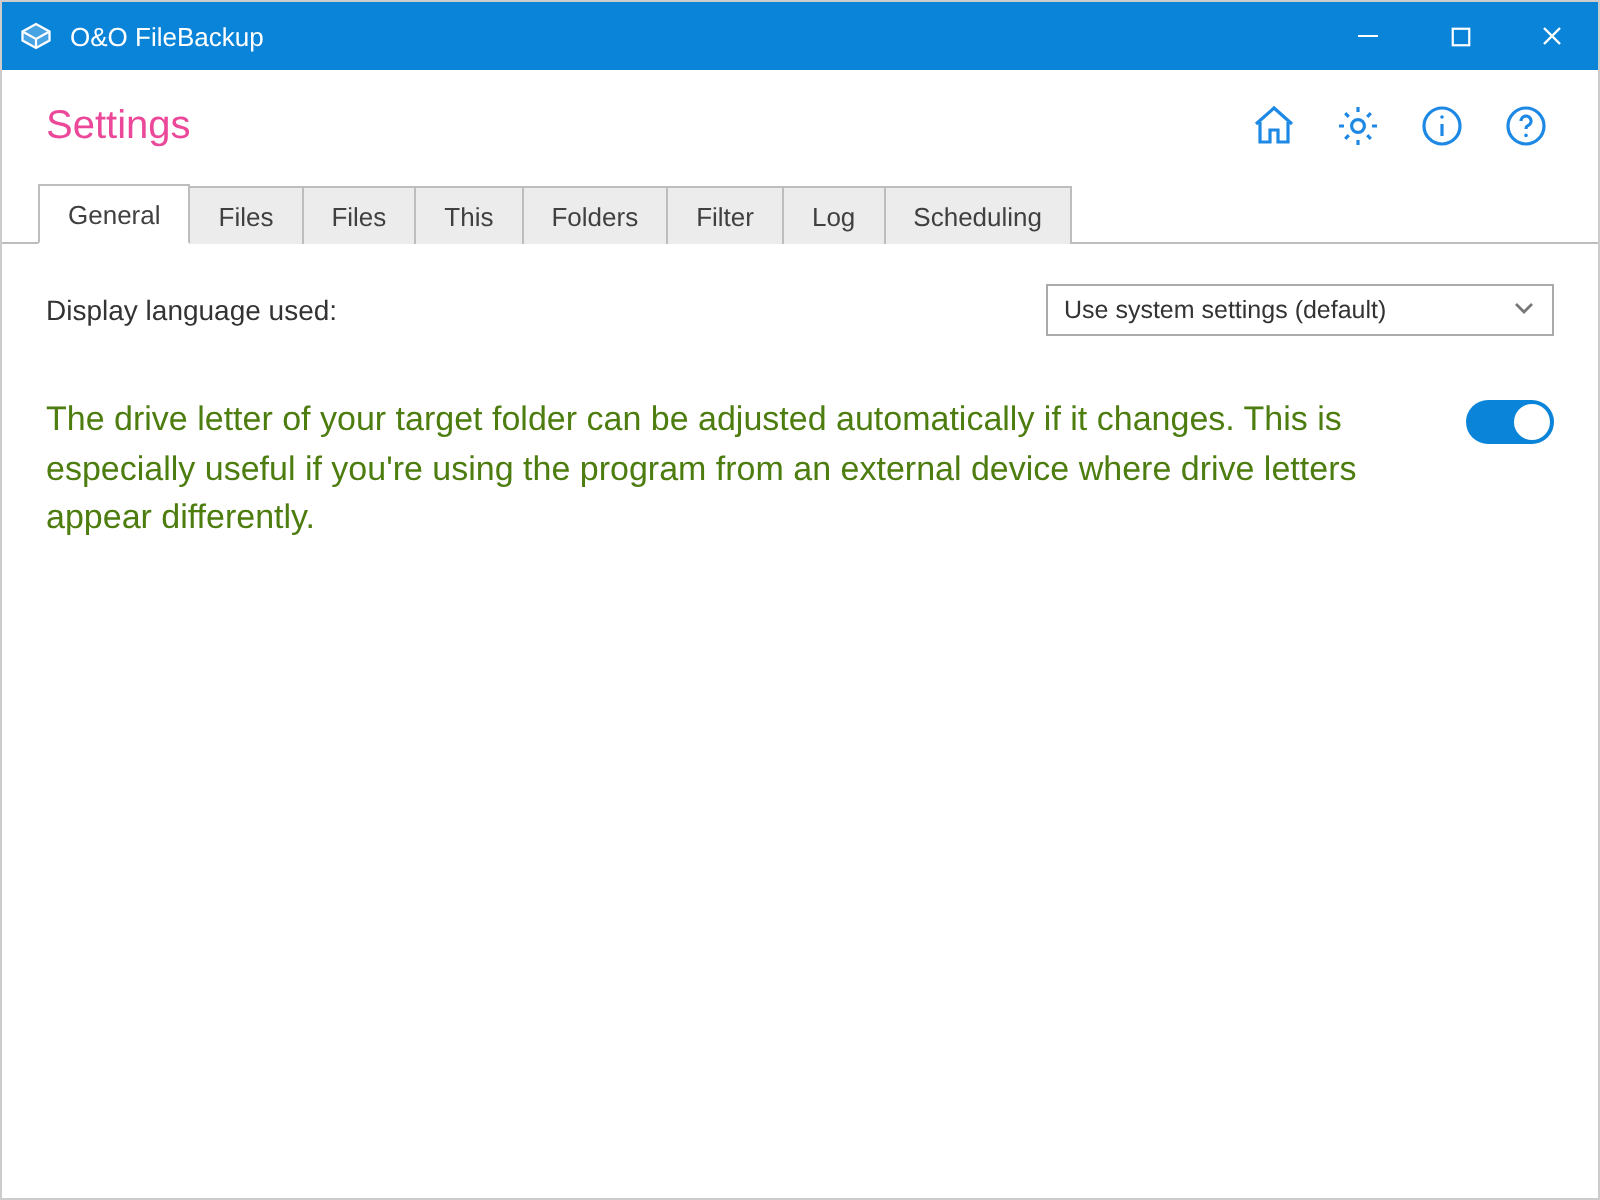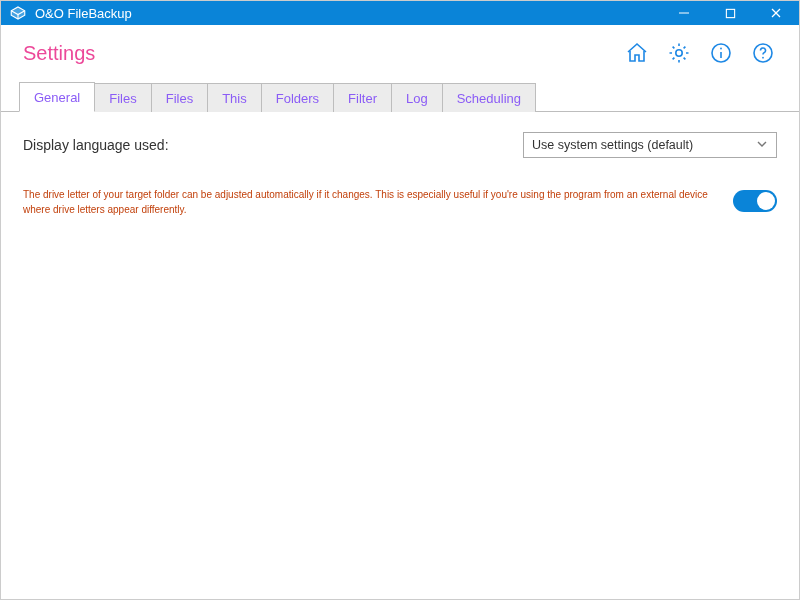--- a/index.html
+++ b/index.html
@@ -5,21 +5,21 @@
   * { box-sizing: border-box; margin: 0; padding: 0; }
   body {
     font-family: "Segoe UI", Arial, sans-serif;
     background: #fff;
     width: 800px;
     height: 600px;
     overflow: hidden;
     border: 1px solid #ccc;
   }
   .titlebar {
-    height: 24px;
+    height: 34px;
     background: #0a84d8;
     display: flex;
     align-items: center;
     color: #fff;
     padding-left: 8px;
   }
   .titlebar .app-icon {
     width: 18px; height: 18px;
     margin-right: 8px;
     display:flex;align-items:center;justify-content:center;
@@ -57,21 +57,21 @@
   .tabs {
     display:flex;
     align-items:flex-end;
     padding: 0 18px;
     border-bottom:1px solid #bdbdbd;
     margin-top:4px;
   }
   .tab {
     padding: 7px 14px 6px 14px;
     font-size: 13px;
-    color:#8b5cf6;
+    color:#404040;
     background:#ececec;
     border:1px solid #bdbdbd;
     border-bottom:none;
     margin-right:-1px;
     cursor:pointer;
     position:relative;
     top:1px;
   }
   .tab.active {
     background:#fff;
@@ -103,22 +103,22 @@
     justify-content:space-between;
     cursor:pointer;
   }
   .select .chev { color:#777; }
 
   .section-title {
     font-size:14px;
     margin-bottom:8px;
   }
   .desc {
-    font-size:10px;
-    color:#c2410c;
+    font-size:17px;
+    color:#4d7c0f;
     line-height:1.45;
     max-width: 700px;
   }
   .toggle-row {
     display:flex;
     align-items:flex-start;
   }
   .toggle-row .text-col { flex:1; padding-right:20px; }
   .toggle {
     width:44px;height:22px;

